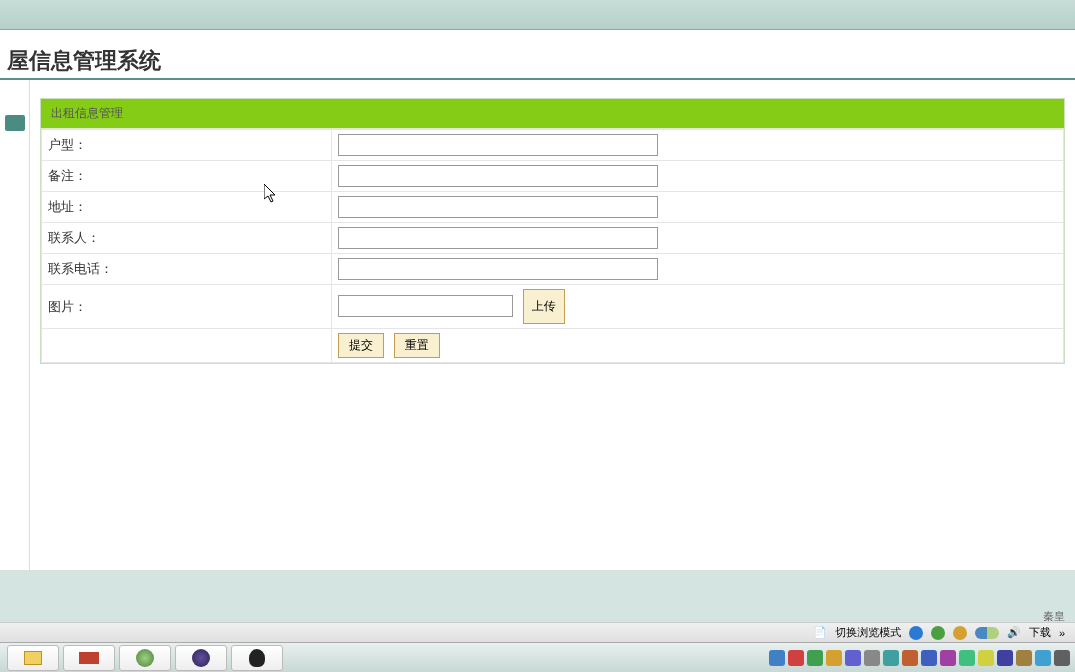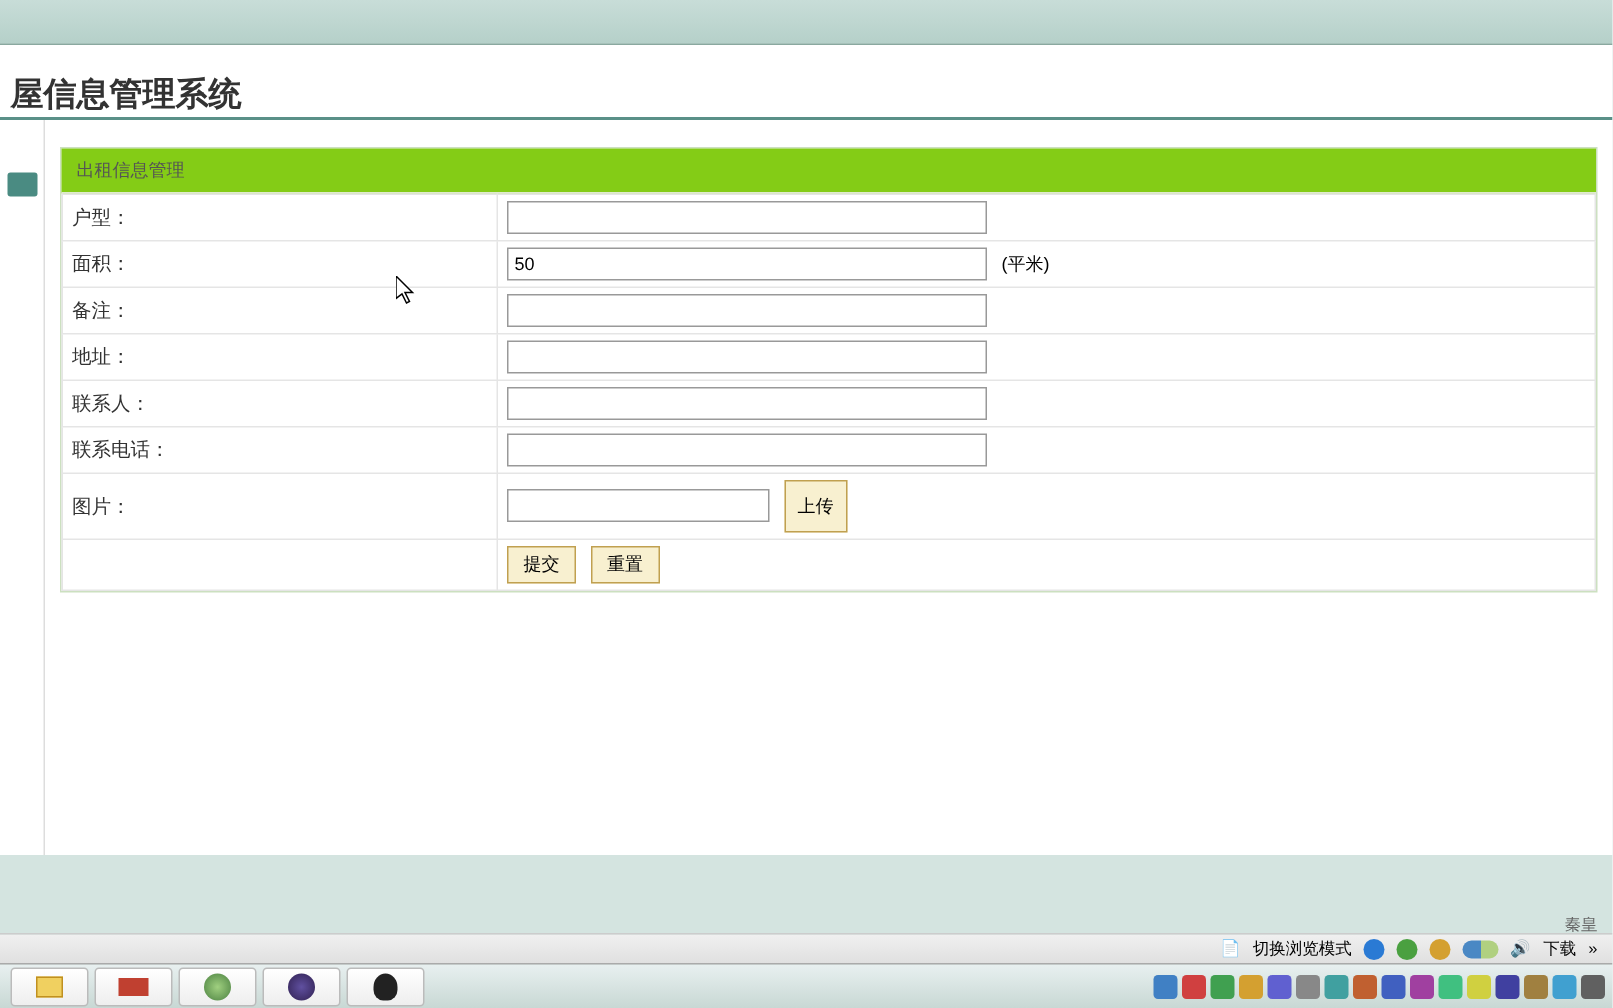--- a/index.html
+++ b/index.html
@@ -14,22 +14,22 @@
     }
     .browser-top {
       height: 30px;
       background: linear-gradient(#c8ddd8, #b5d0c9);
       border-bottom: 1px solid #8aa89f;
     }
     .app-header {
       background: #fff;
       height: 50px;
       display: flex;
-      align-items: flex-end;
-      padding: 0 15px;
+      align-items: flex-start;
+      padding: 16px 15px;
       border-bottom: 2px solid #5a9088;
     }
     .app-title {
       font-size: 22px;
       font-weight: bold;
       color: #333;
       margin-left: -8px;
     }
     .header-right {
       margin-left: auto;
@@ -211,27 +211,20 @@
   </div>
   <div class="content-page">
     <div class="panel">
       <div class="panel-header">出租信息管理</div>
       <table class="form-table">
         <tbody>
             <tr>
           <td class="label-cell">户型：</td>
           <td class="input-cell">
             <input class="text-input" type="text" value="" style="">
-          </td>
-        </tr>
-        <tr>
-          <td class="label-cell">面积：</td>
-          <td class="input-cell">
-            <input class="text-input" type="text" value="50" style="">
-            <span class="unit-text">(平米)</span>
           </td>
         </tr>
         <tr>
           <td class="label-cell">备注：</td>
           <td class="input-cell">
             <input class="text-input" type="text" value="" style="">
           </td>
         </tr>
         <tr>
           <td class="label-cell">地址：</td>

